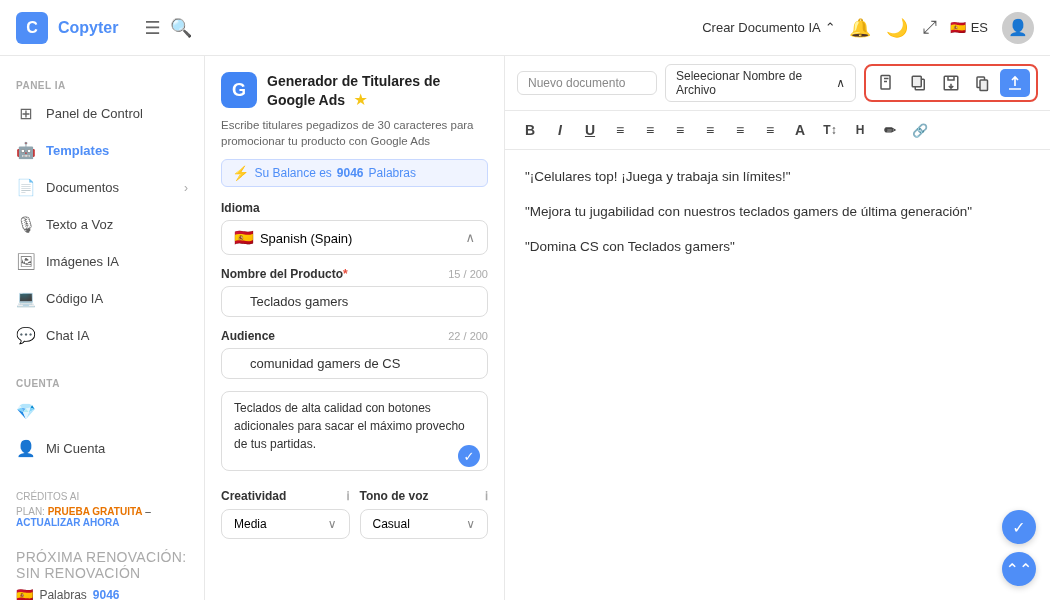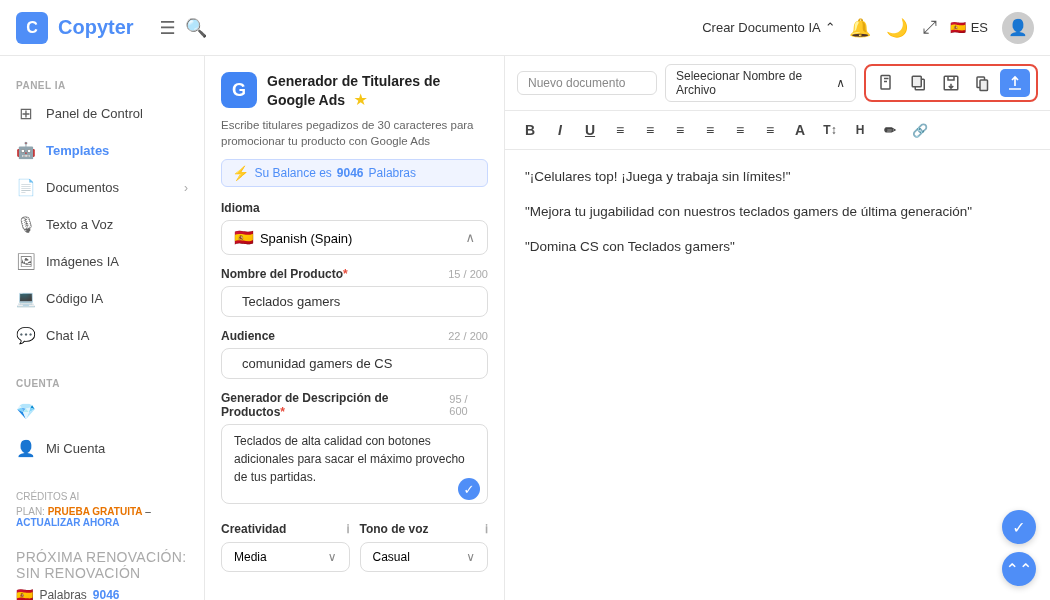--- a/index.html
+++ b/index.html
@@ -19,21 +19,21 @@
     }
     .logo-box {
       width: 32px; height: 32px;
       background: #4f8ef7;
       border-radius: 6px;
       display: flex; align-items: center; justify-content: center;
       color: #fff; font-weight: 700; font-size: 16px;
       flex-shrink: 0;
     }
     .logo-text {
-      color: #4f8ef7; font-weight: 700; font-size: 20px; margin-right: 16px;
+      color: #4f8ef7; font-weight: 700; font-size: 16px; margin-right: 16px;
     }
     .header-left { display: flex; align-items: center; gap: 10px; }
     .header-center { flex: 1; }
     .header-right {
       display: flex; align-items: center; gap: 14px; margin-left: auto;
     }
     .header-btn-crear {
       background: none; border: none; cursor: pointer; display: flex; gap: 4px;
       font-size: 13px; color: #333;
     }
@@ -131,21 +131,21 @@
 
     .lang-select {
       border: 1px solid #ddd; border-radius: 8px; padding: 7px 12px;
       font-size: 13px; display: flex; align-items: center; justify-content: space-between;
       margin-bottom: 12px; cursor: pointer; background: #fff;
     }
     .lang-select .flag { font-size: 16px; margin-right: 6px; }
     .lang-select .chevron-down { color: #888; }
 
     .text-input {
-      border: 1px solid #ddd; border-radius: 8px; padding: 7px 20px;
+      border: 1px solid #ddd; border-radius: 8px; padding: 7px 28px;
       font-size: 13px; color: #333; margin-bottom: 12px; width: 100%;
       outline: none;
     }
 
     .textarea-wrap { position: relative; margin-bottom: 12px; }
     .text-area {
       border: 1px solid #ddd; border-radius: 8px; padding: 7px 12px;
       font-size: 12px; color: #333; width: 100%; resize: none;
       height: 80px; outline: none; line-height: 1.5;
     }
@@ -355,24 +355,20 @@
         <span class="counter">15 / 200</span>
       </div>
       <input class="text-input" type="text" value="Teclados gamers" style="">
 
       <div class="field-label">
         <span>Audience</span>
         <span class="counter">22 / 200</span>
       </div>
       <input class="text-input" type="text" value="comunidad gamers de CS" style="">
 
-      <div class="field-label">
-        <span><span>Generador de Descripción de Productos</span><span class="required">*</span></span>
-        <span class="counter">95 / 600</span>
-      </div>
       <div class="textarea-wrap">
         <textarea class="text-area" style="">Teclados de alta calidad con botones adicionales para sacar el máximo provecho de tus partidas.</textarea>
         <div class="textarea-check">✓</div>
       </div>
 
       <div class="bottom-fields">
         <div class="bottom-field">
           <div class="field-label">
             <span>Creatividad</span>
             <span style="color:#aaa;cursor:pointer">ℹ</span>

